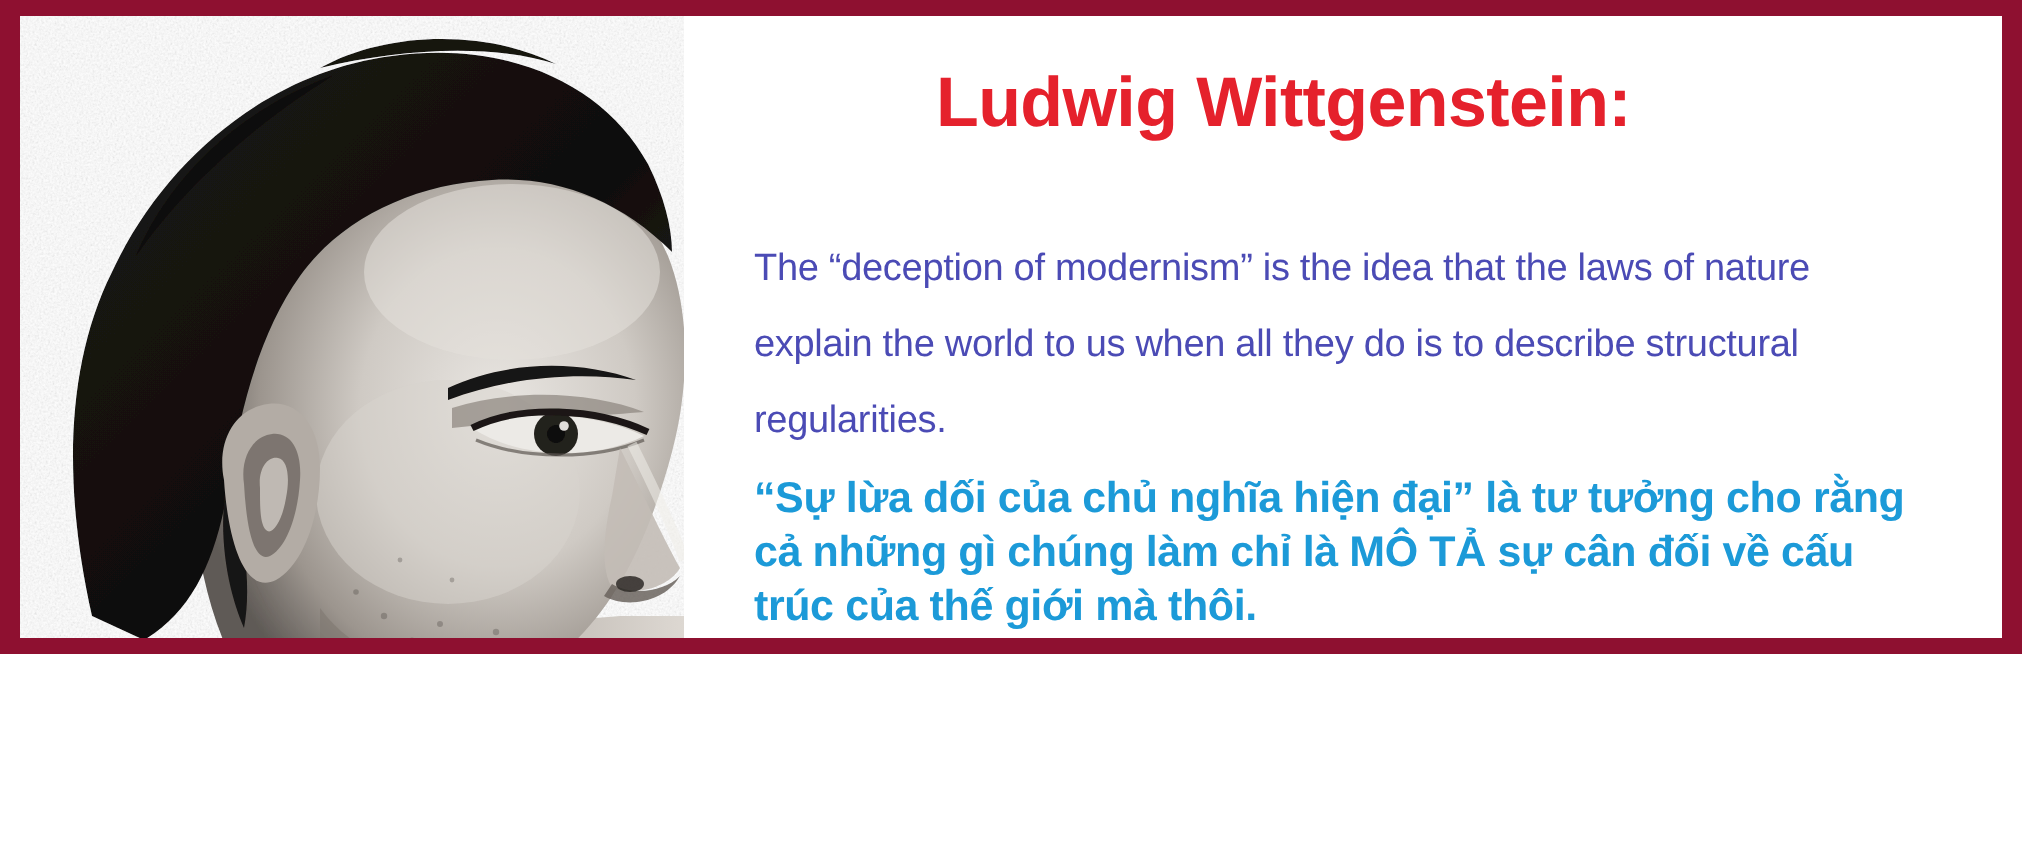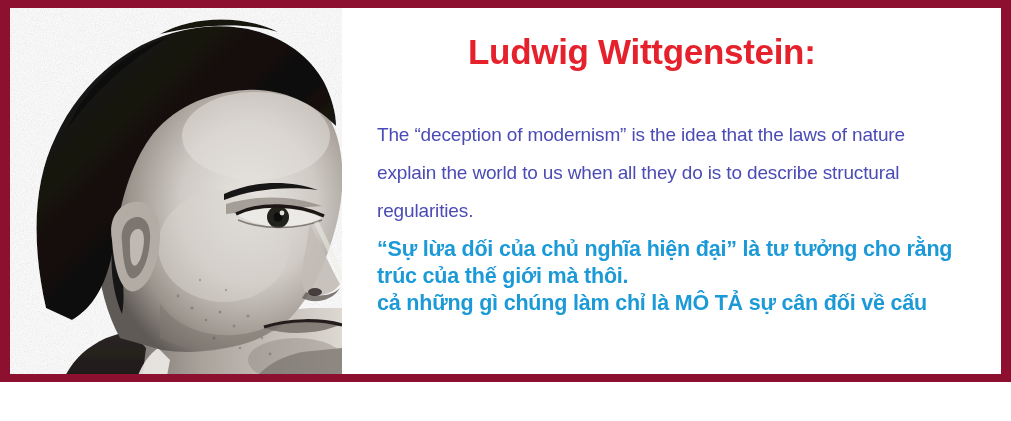--- a/index.html
+++ b/index.html
@@ -7,21 +7,21 @@
   html, body {
     width: 1011px;
     height: 421px;
     background: #ffffff;
     font-family: "Liberation Sans", sans-serif;
   }
 
   #slide {
     position: relative;
     width: 1011px;
-    height: 382px;
+    height: 327px;
     background: #ffffff;
     border-top: 8px solid #8e1030;
     border-bottom: 8px solid #8e1030;
     border-left: 10px solid #8e1030;
     border-right: 10px solid #8e1030;
     overflow: hidden;
   }
 
   #inner {
     position: relative;
@@ -232,19 +232,19 @@
     </div>
 
     <div id="text-col">
 
       <div id="headline">Ludwig Wittgenstein:</div>
 
       <div id="english-quote">The “deception of modernism” is the idea that the laws of nature explain the world to us when all they do is to describe structural regularities.</div>
 
       <div id="viet-quote">
         <span class="vline">“Sự lừa dối của chủ nghĩa hiện đại” là tư tưởng cho rằng</span>
+        <span class="vline">cả những gì chúng làm chỉ là MÔ TẢ sự cân đối về cấu</span>
         <span class="vline">trúc của thế giới mà thôi.</span>
-        <span class="vline">cả những gì chúng làm chỉ là MÔ TẢ sự cân đối về cấu</span>
       </div>
 
     </div>
   </div>
 </div>
 
 </body></html>

